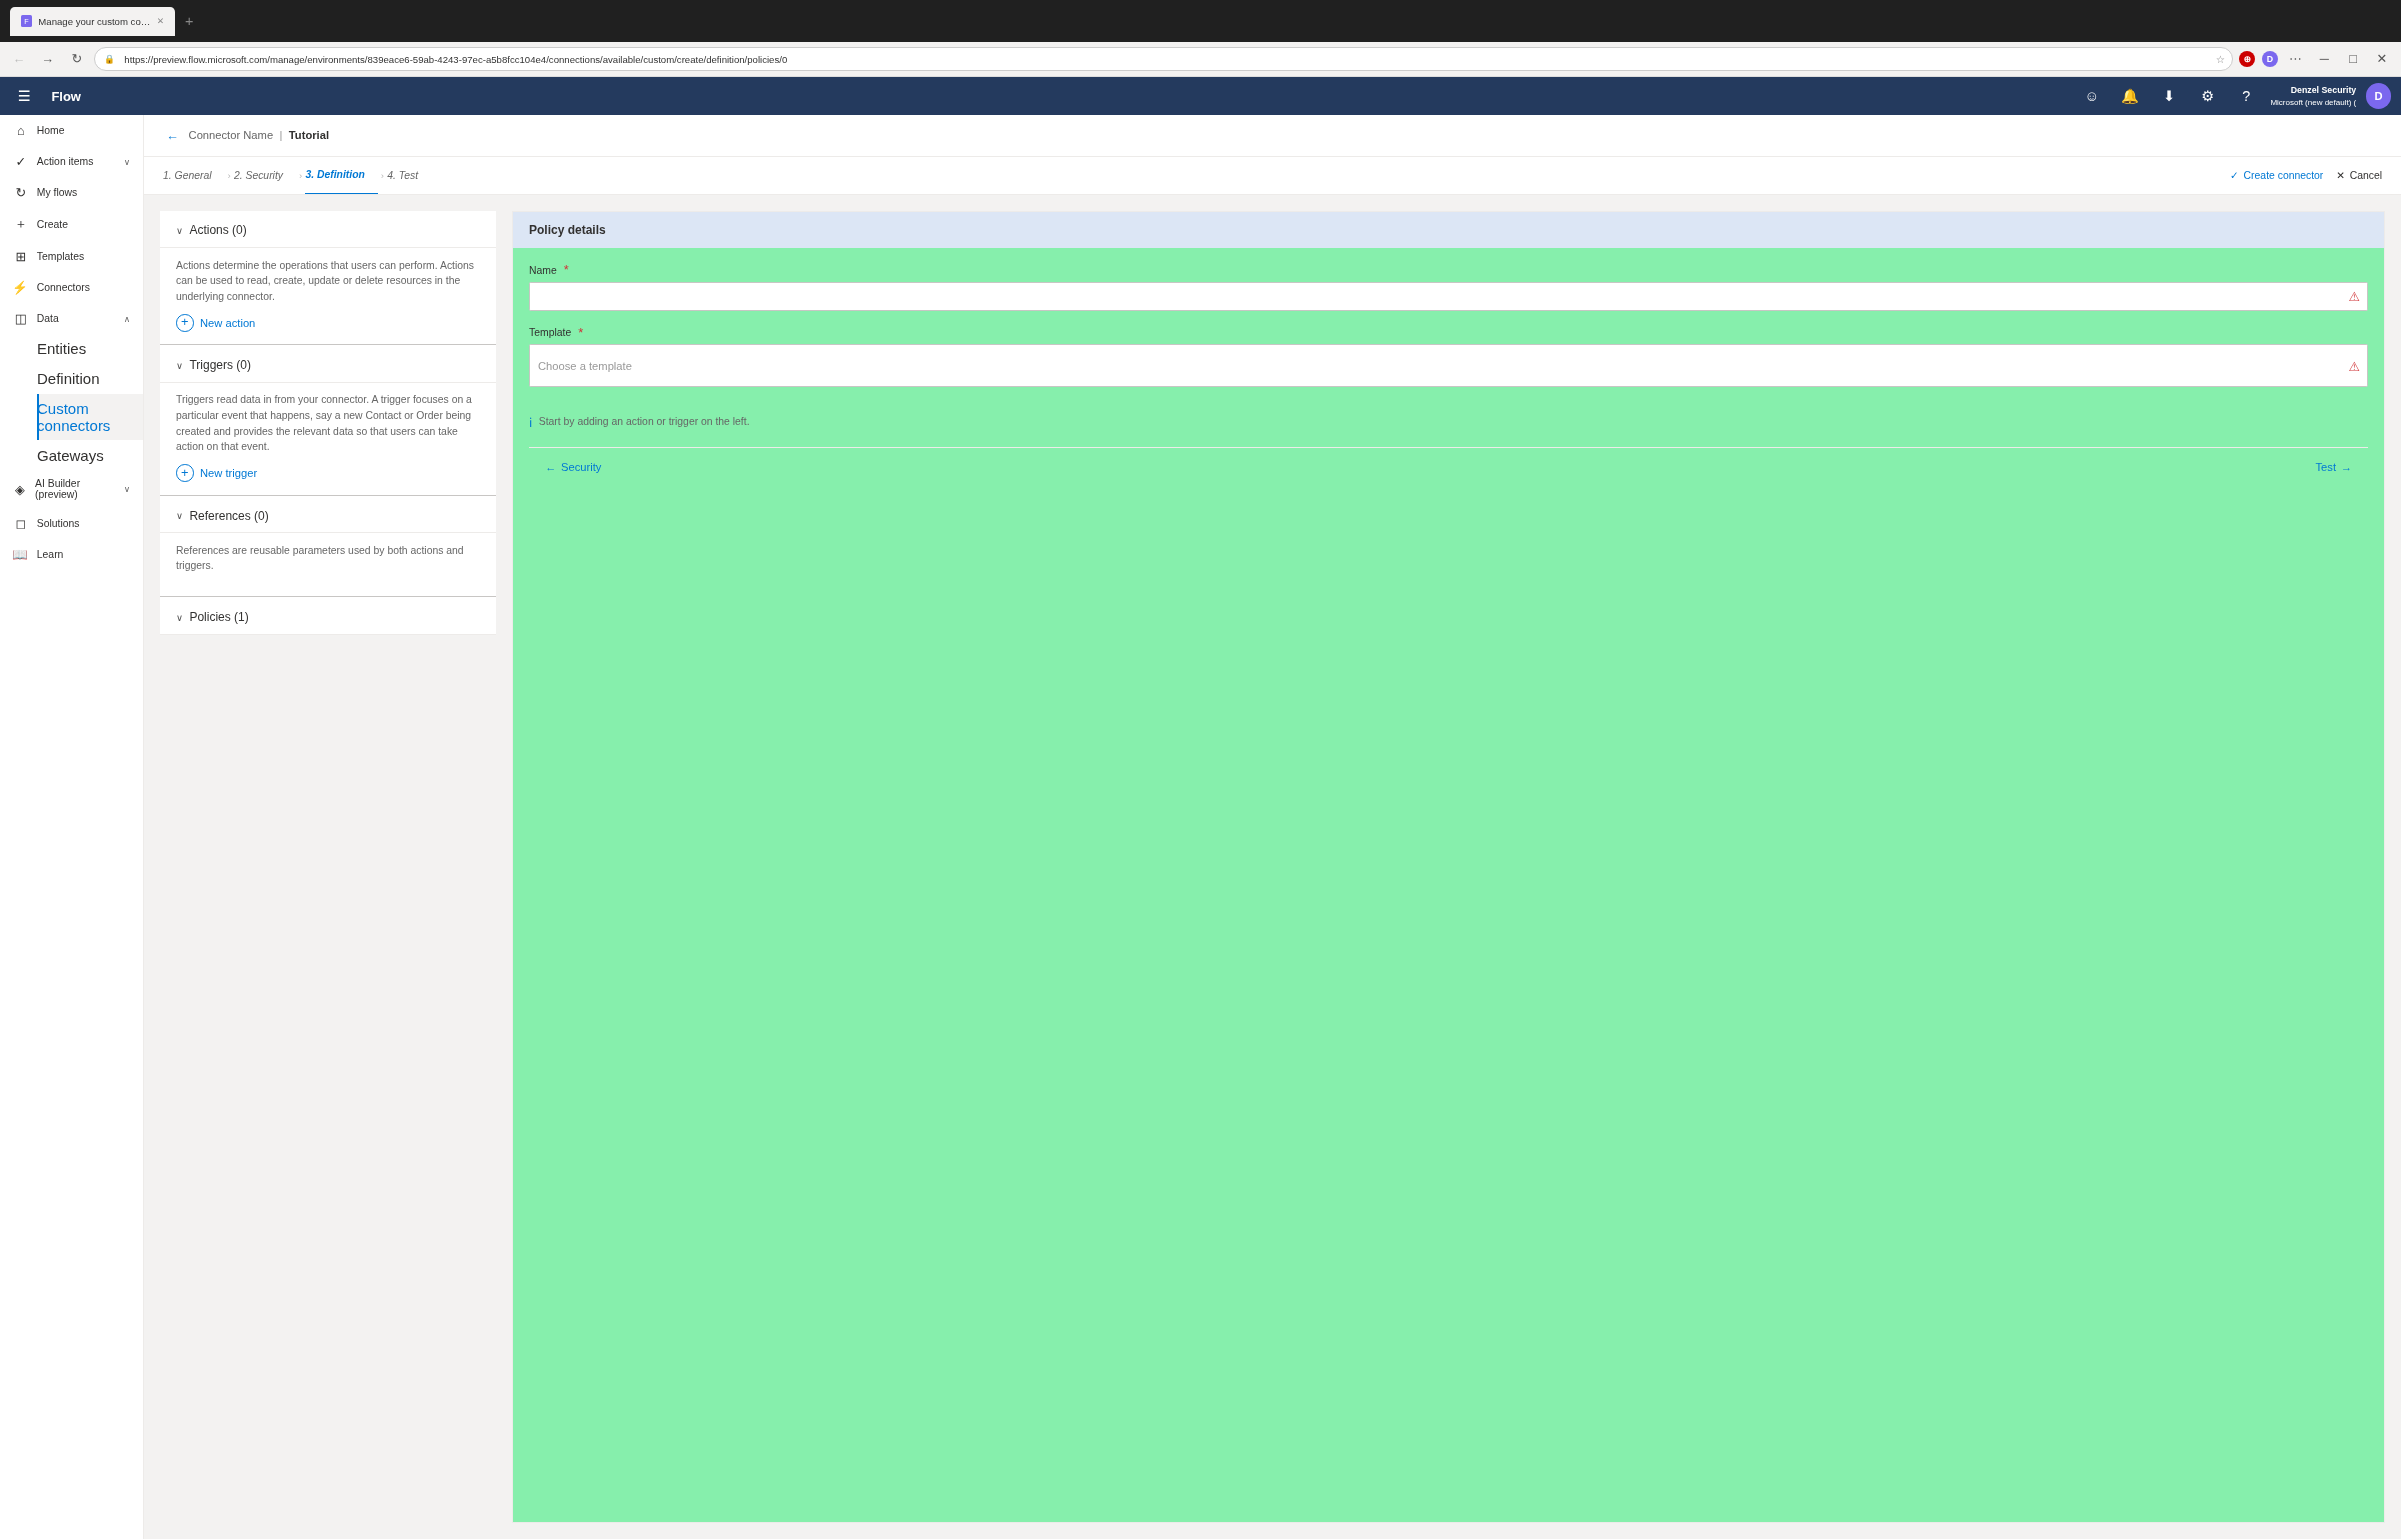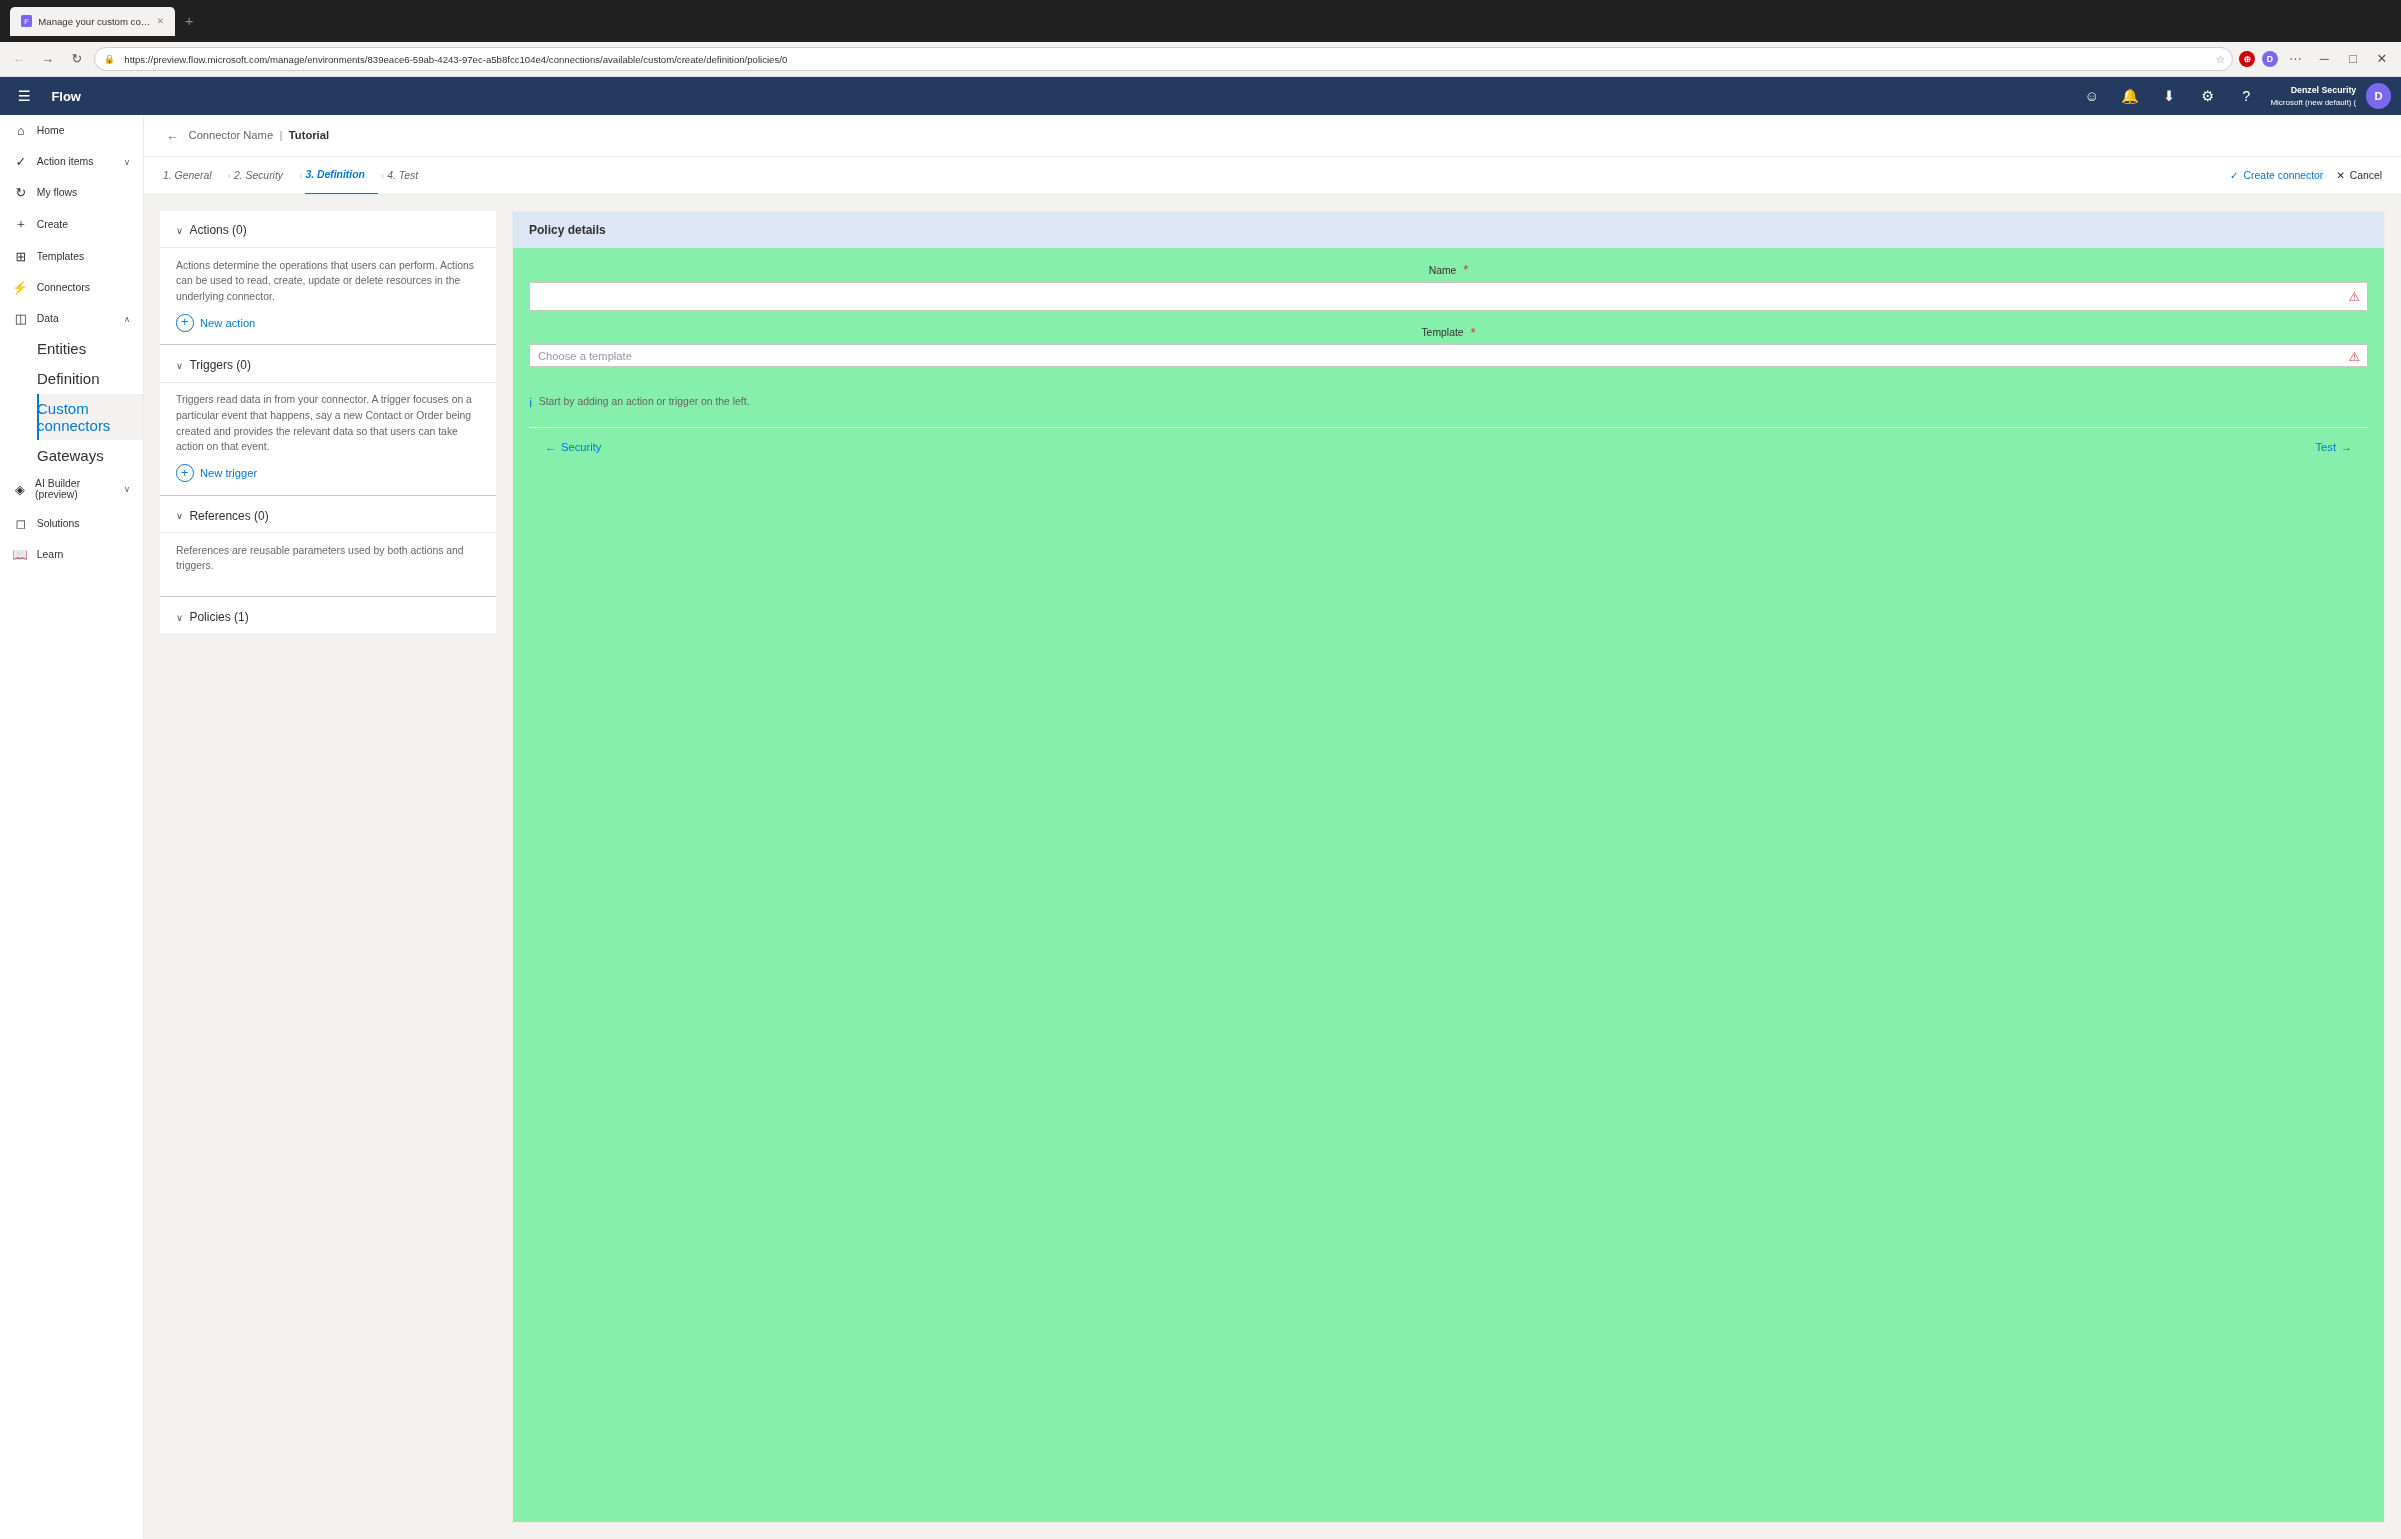--- a/index.html
+++ b/index.html
@@ -364,21 +364,20 @@
       margin-bottom: 16px;
     }
 
     .field-label {
       font-size: 10.4px;
       color: #323130;
       margin-bottom: 4.8px;
       display: flex;
       align-items: center;
       gap: 7px;
-      justify-content: center;
     }
     .required-dot { color: #d13438; font-size: 12.8px; line-height: 1; }
 
     .field-input {
       width: 100%;
       height: 29px;
       border: 0.8px solid #c8c6c4;
       border-radius: 1.6px;
       padding: 0 29px 0 8px;
       font-size: 11.2px;
@@ -394,21 +393,21 @@
       right: 8px;
       top: 50%;
       transform: translateY(-50%);
       color: #d13438;
       font-size: 12.8px;
       pointer-events: none;
     }
 
     .field-select {
       width: 100%;
-      height: 23px;
+      height: 43px;
       border: 0.8px solid #c8c6c4;
       border-radius: 1.6px;
       padding: 0 29px 0 8px;
       font-size: 11.2px;
       color: #999;
       background: white;
       appearance: none;
       cursor: pointer;
     }
 

